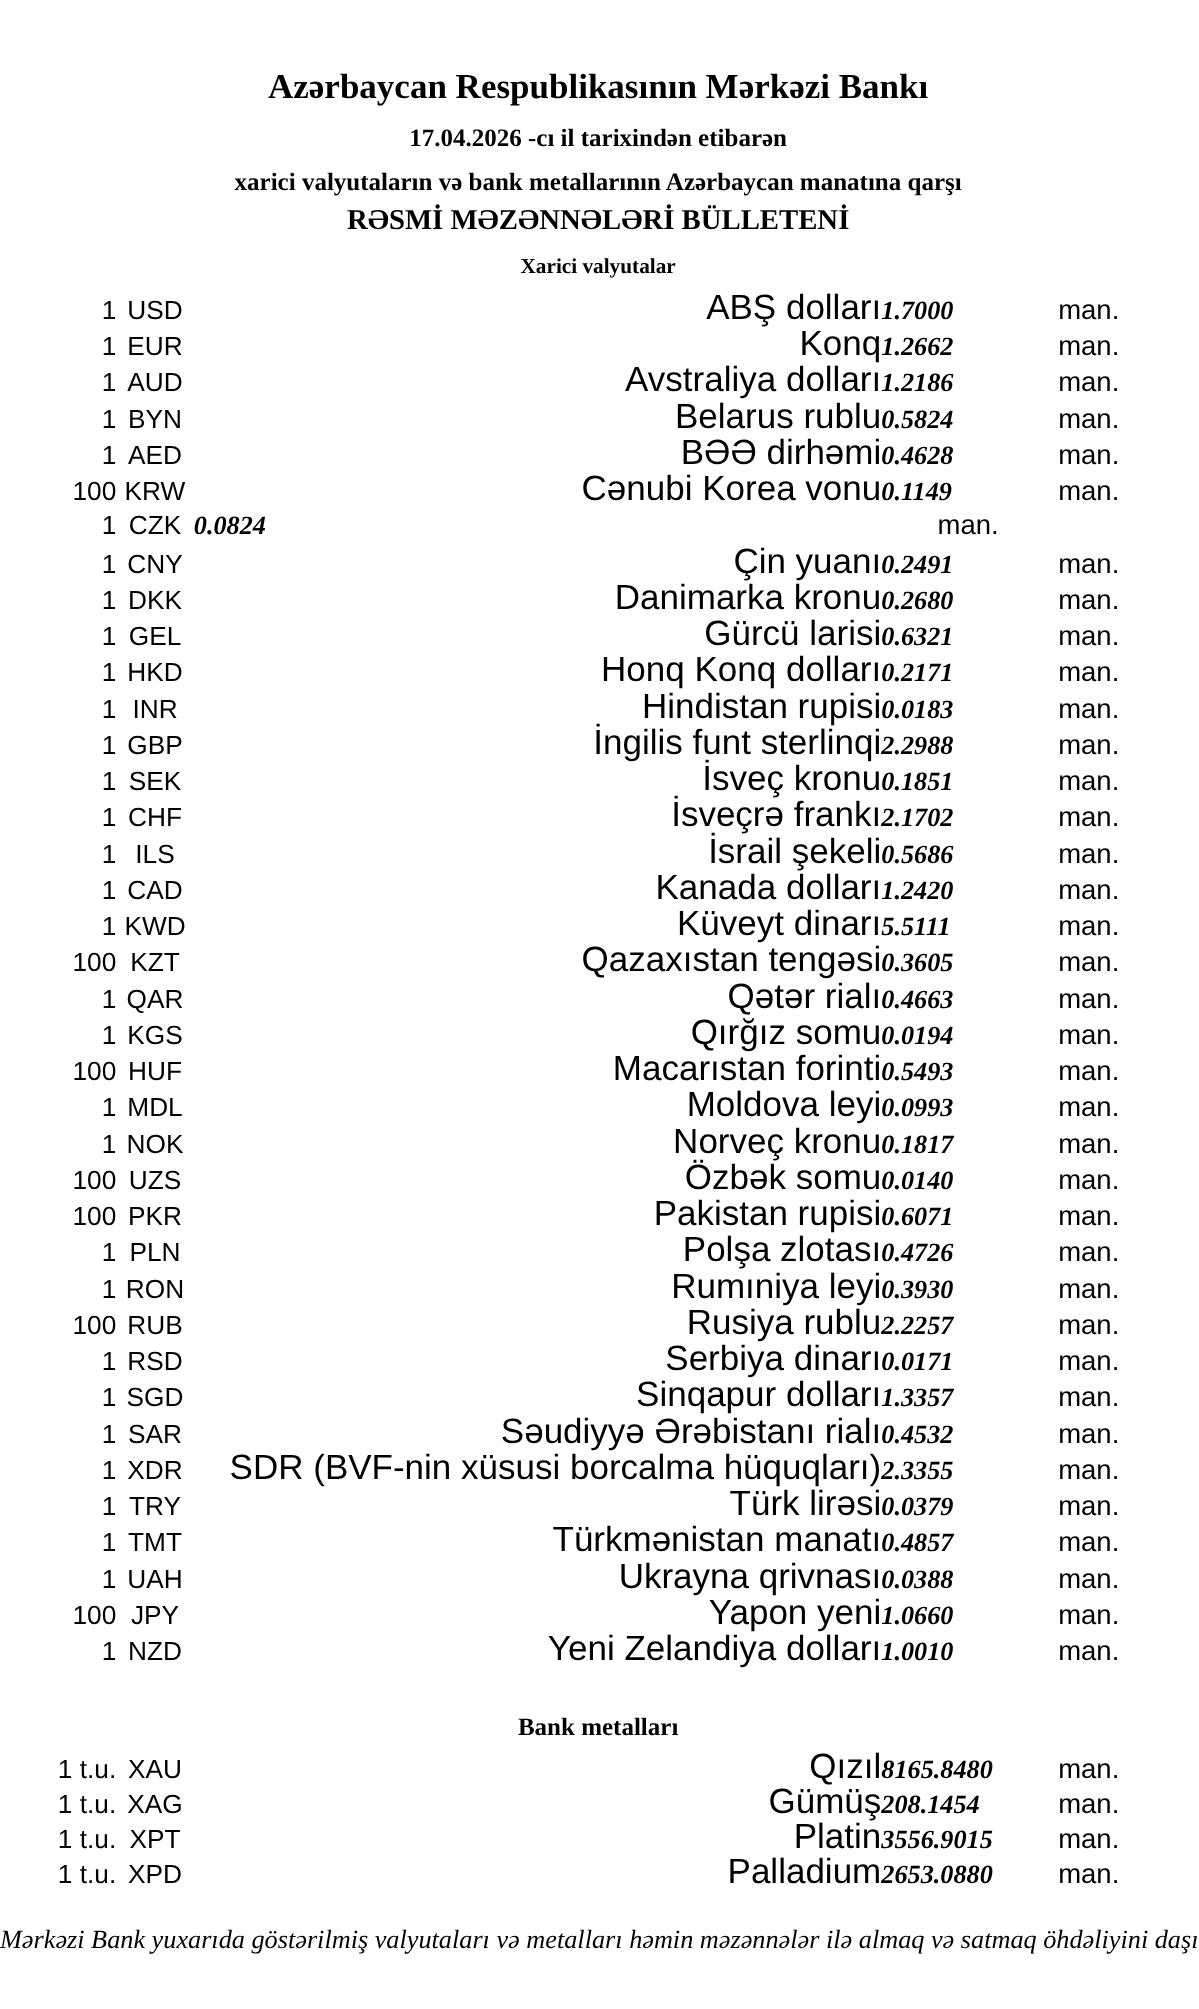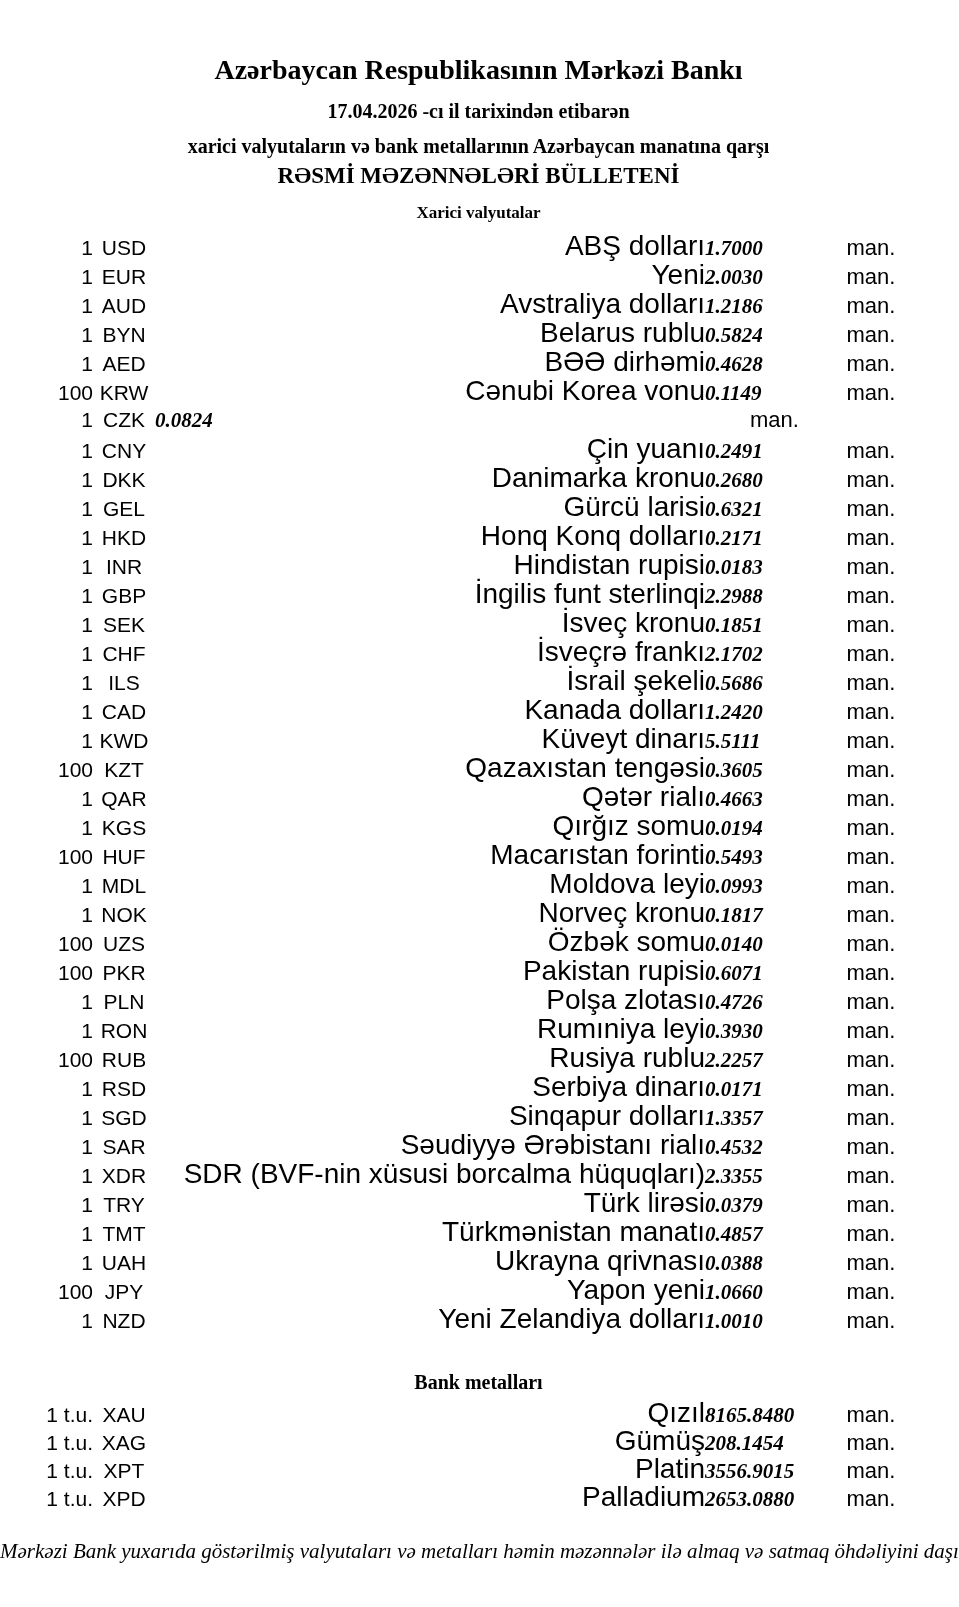--- a/index.html
+++ b/index.html
@@ -62,22 +62,22 @@
     <span class="cell qty">1</span>
     <span class="cell code">USD</span>
     <span class="cell name">ABŞ dolları</span>
     <span class="cell rate">1.7000</span>
     <span class="cell unit">man.</span>
   </div>
 
   <div class="row">
     <span class="cell qty">1</span>
     <span class="cell code">EUR</span>
-    <span class="cell name">Yeni</span>
-    <span class="cell rate">2.0030</span>
+    <span class="cell name">Konq</span>
+    <span class="cell rate">1.2662</span>
     <span class="cell unit">man.</span>
   </div>
 
   <div class="row">
     <span class="cell qty">1</span>
     <span class="cell code">AUD</span>
     <span class="cell name">Avstraliya dolları</span>
     <span class="cell rate">1.2186</span>
     <span class="cell unit">man.</span>
   </div>

